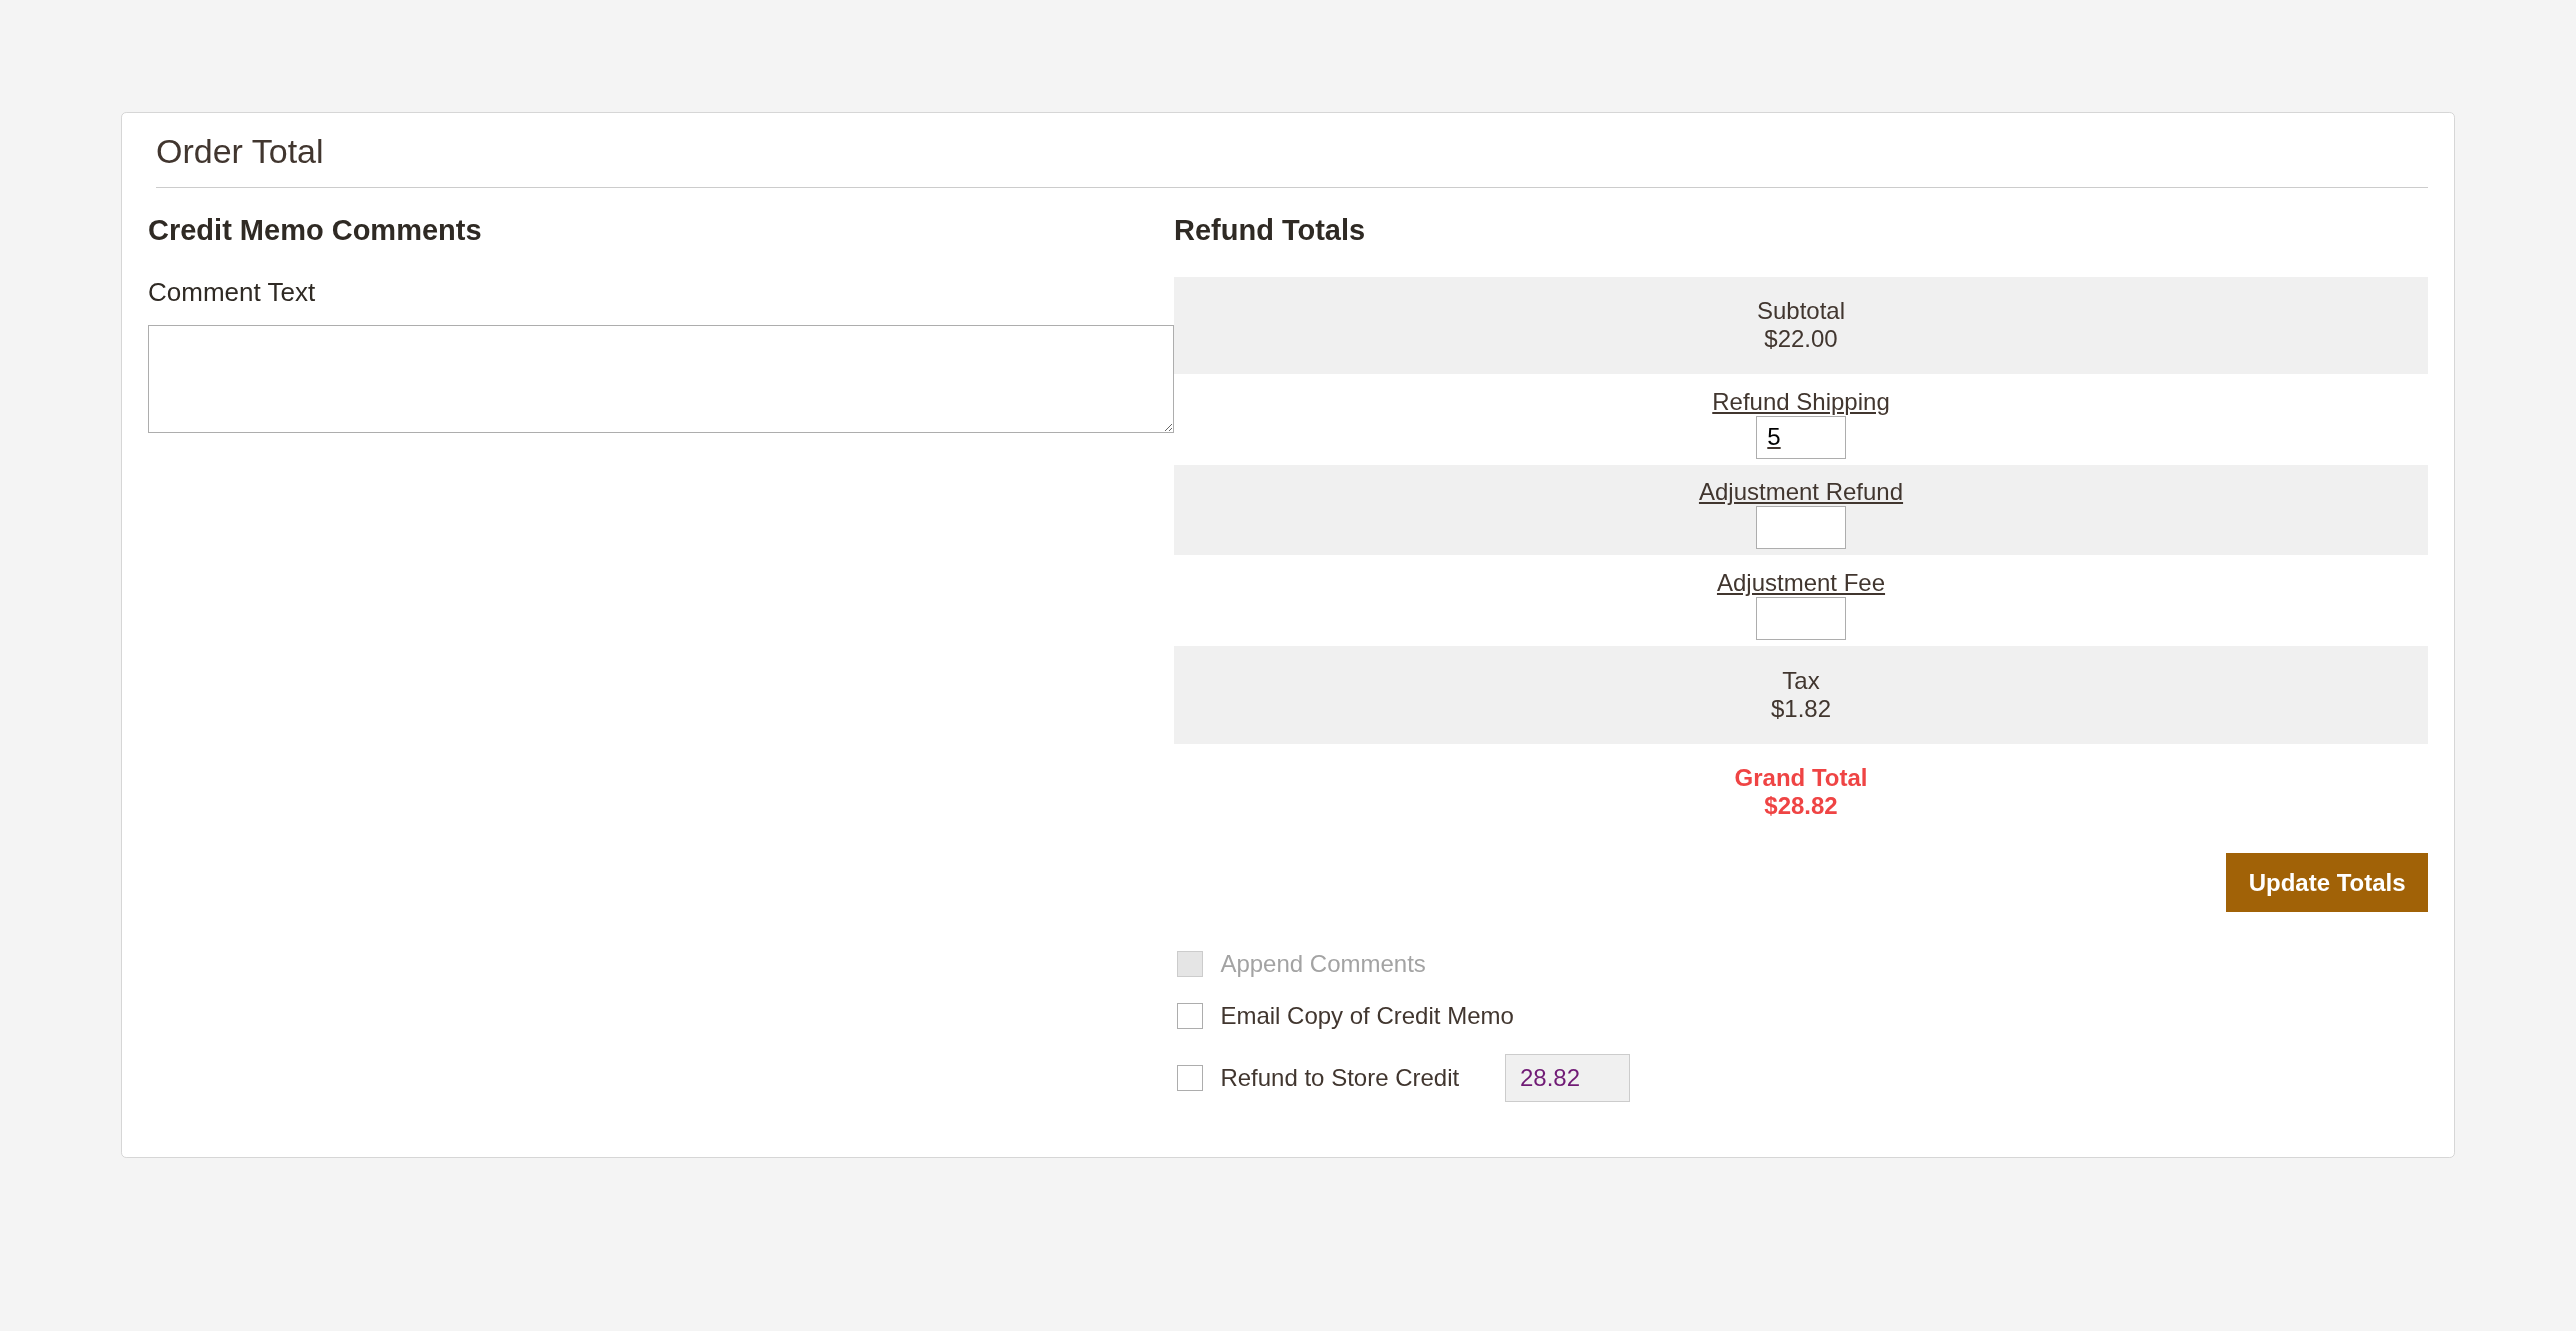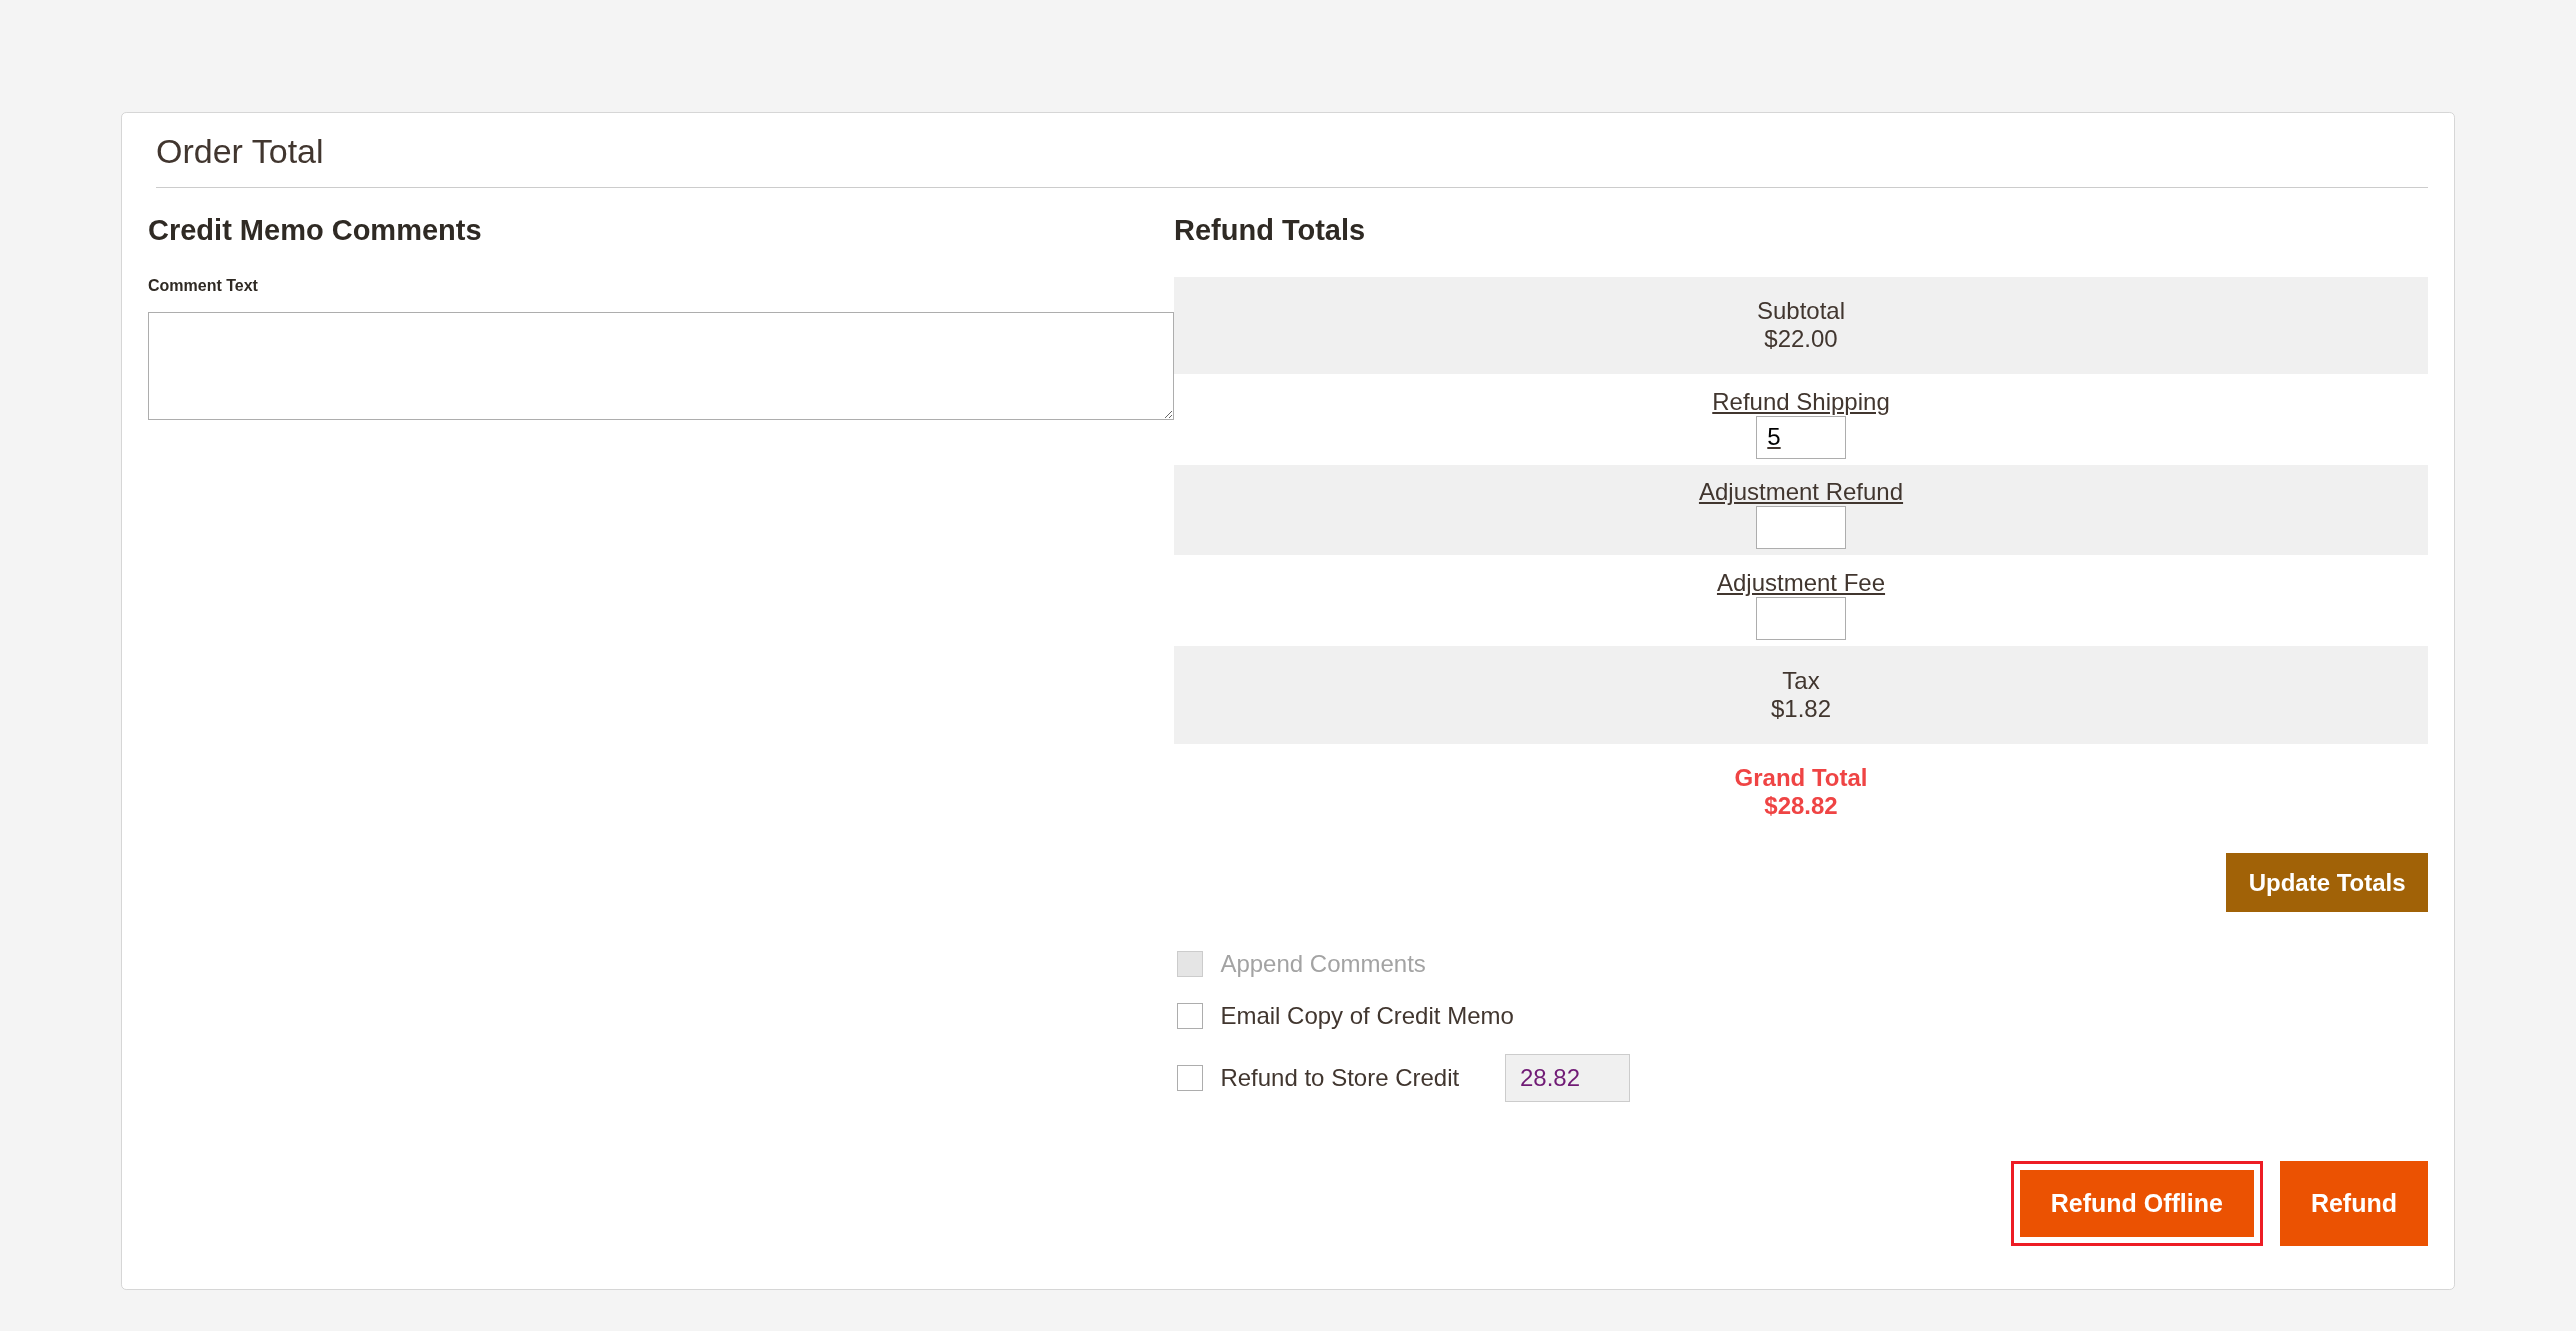--- a/index.html
+++ b/index.html
@@ -45,22 +45,22 @@
     }
     
     .section-title {
       font-size: 29px;
       font-weight: 600;
       color: #2f2a24;
       margin-bottom: 30px;
     }
     
     .field-label {
-      font-size: 16px;
-      font-weight: 700;
+      font-size: 26px;
+      font-weight: 400;
       color: #2f2a24;
       margin-bottom: 17px;
       display: block;
     }
     
     .comment-textarea {
       width: 100%;
       height: 108px;
       border: 0.9px solid #adadad;
       padding: 8.6px;
@@ -249,24 +249,18 @@
         <span class="chk"></span>
         <span>Email Copy of Credit Memo</span>
       </div>
 
       <div class="checkbox-row">
         <span class="chk"></span>
         <span>Refund to Store Credit</span>
         <input class="disabled-input" type="text" disabled="" value="28.82" style="">
       </div>
 
-      <div class="action-row">
-        <span class="highlight-border">
-          <button class="btn-primary">Refund Offline</button>
-        </span>
-        <button class="btn-primary">Refund</button>
-      </div>
 
     </div>
 
   </div>
 </div>
 
 
 </body></html>

